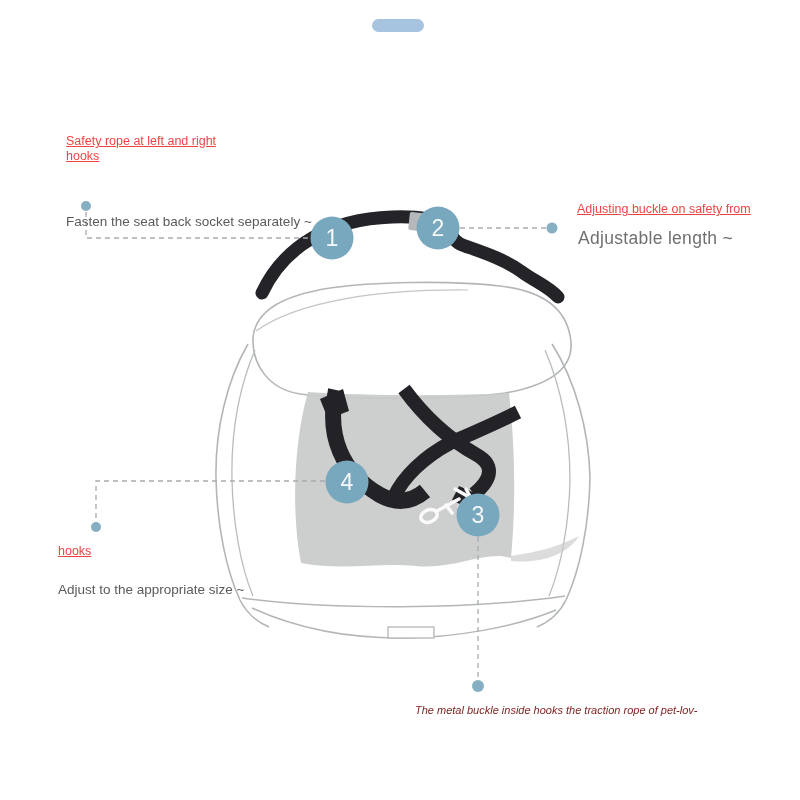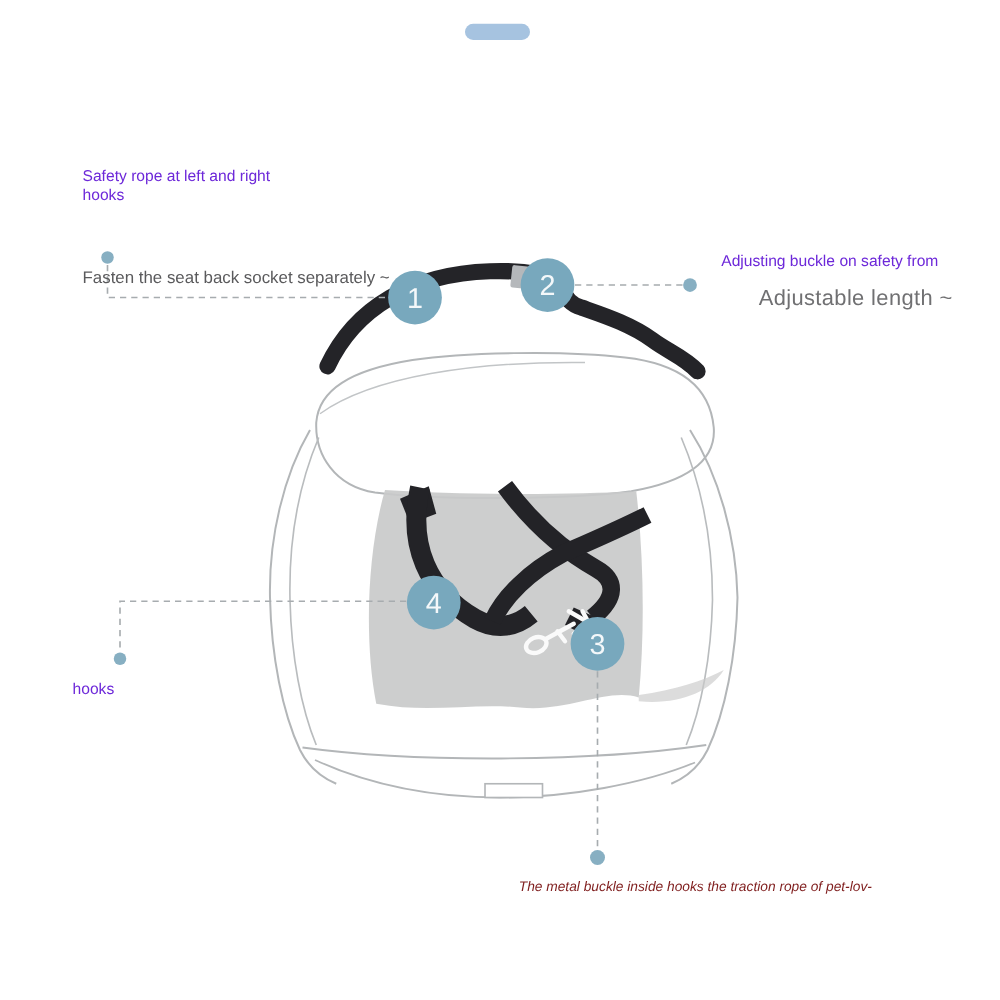--- a/index.html
+++ b/index.html
@@ -7,23 +7,23 @@
   .canvas {
     position: relative;
     width: 800px;
     height: 800px;
     background: #ffffff;
     font-family: "Liberation Sans", sans-serif;
     overflow: hidden;
   }
   .diagram-svg { position: absolute; left: 0; top: 0; }
   .txt { position: absolute; white-space: nowrap; }
-  .label-dark { font-size: 12.5px; color: #6d28d9; line-height: 14.5px; }
+  .label-dark { font-size: 12.5px; color: #ef4444; line-height: 14.5px; text-decoration: underline; }
   .label-sub  { font-size: 13.5px; color: #5a5a5c; }
-  .label-sub-lg { font-size: 17.5px; color: #707072; letter-spacing: 0.3px; margin-left: 29px; }
+  .label-sub-lg { font-size: 17.5px; color: #707072; letter-spacing: 0.3px; }
   .label-body { font-size: 11px; color: #7f1d1d; line-height: 32px; font-style: italic; }
   .marker-num {
     fill: #f4f8fa;
     font-family: "Liberation Sans", sans-serif;
     font-size: 23px;
     font-weight: 400;
   }
 </style>
 </head>
 <body>
@@ -110,18 +110,19 @@
     <div>hooks</div>
   </div>
   <div class="txt label-sub" style="left:66px; top:174px;margin-top:40px;">Fasten the seat back socket separately ~</div>
 
   <div class="txt label-dark" style="left:577px; top:202px;">Adjusting buckle on safety from</div>
   <div class="txt label-sub-lg" style="left:578px; top:228px;">Adjustable length ~</div>
 
   <div class="txt label-dark" style="left:58px; top:544px;">
     <div>hooks</div>
   </div>
+  <div class="txt label-sub" style="left:58px; top:582px;">Adjust to the appropriate size ~</div>
 
   <div class="txt label-body" style="left:415px; top:694px;">
     <div>The metal buckle inside hooks the traction rope of pet-lov-</div>
   </div>
 
 </div>
 
 </body></html>

